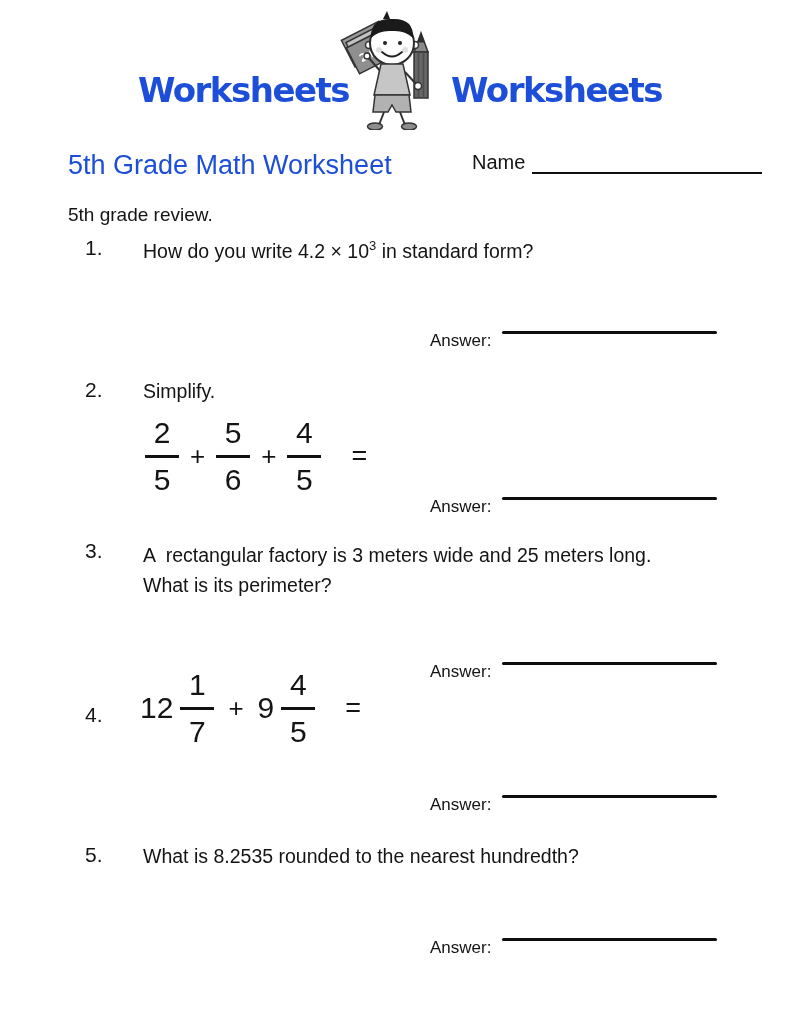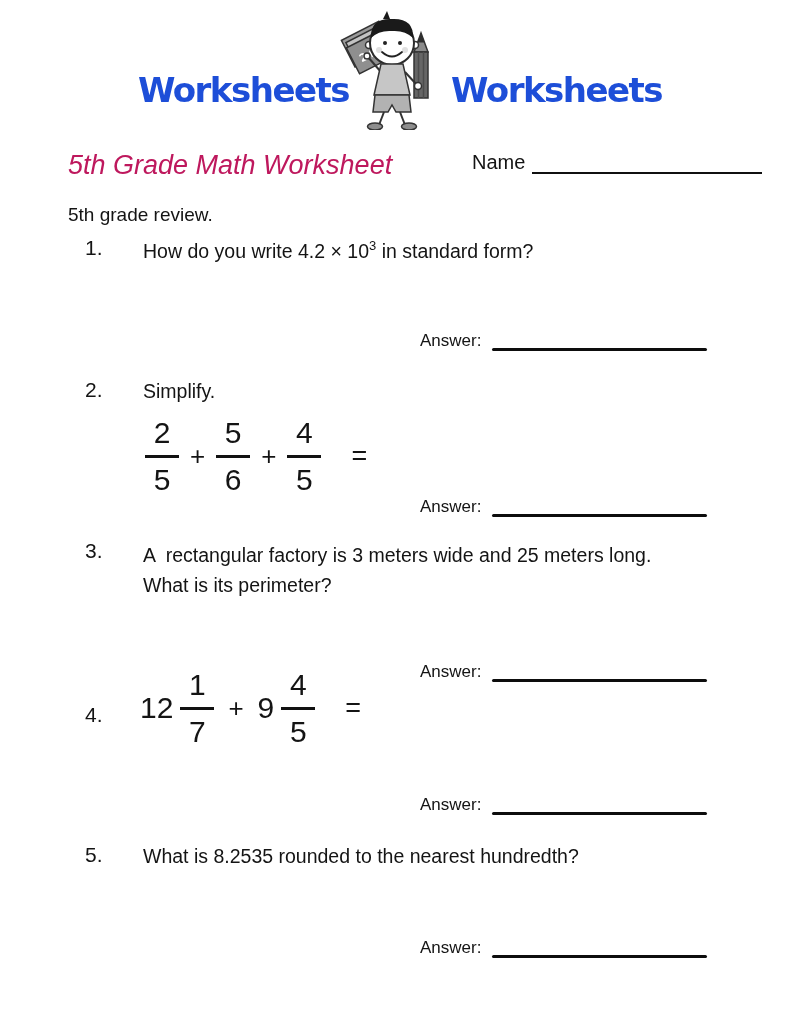--- a/index.html
+++ b/index.html
@@ -8,33 +8,33 @@
   .page { position:relative; width:800px; height:1035px; margin:0 auto; background:#fff; overflow:hidden; }
 
   
   .logo { position:absolute; top:8px; left:0; width:100%; display:flex; justify-content:center; align-items:flex-end; }
   .logo-text { font-family:"DejaVu Sans", sans-serif; font-weight:700; font-size:34px; letter-spacing:-1.5px; color:#1d4ed8; padding-bottom:20px; }
   .logo-text.left  { margin-right:-16px; }
   .logo-text.right { margin-left:-4px; }
   .mascot { display:block; }
 
   
-  .title { position:absolute; left:68px; top:150px; font-size:27px; font-weight:400; color:#be185d;font-style:italic; }
+  .title { position:absolute; left:68px; top:150px; font-size:27px; font-weight:400; color:#1d4ed8; }
   .name-block { position:absolute; left:472px; top:144px; font-size:20px; display:flex; align-items:flex-end; }
   .name-line { display:inline-block; width:230px; height:30px; border-bottom:2px solid #101010; margin-left:7px; }
   .subtitle { position:absolute; left:68px; top:196px; font-size:19px;margin-top:8px; }
 
   
   .qnum  { position:absolute; left:85px; font-size:21px; }
   .qtext { position:absolute; left:143px; font-size:19.5px; }
   .q3line { white-space:pre-wrap; line-height:30px; }
   .sup { font-size:13px; }
 
   
-  .answer-row { position:absolute; left:420px; display:flex; align-items:flex-end; height:20px; }
+  .answer-row { position:absolute; left:430px; display:flex; align-items:flex-start; height:20px; }
   .answer-label { font-size:17px; margin-right:11px; }
   .answer-line { width:215px; height:3px; background:#0d0d0d; border-radius:2px; }
 
   
   .expr { position:absolute; display:flex; align-items:center; font-size:30px; }
   .frac { display:inline-flex; flex-direction:column; align-items:center; line-height:1; }
   .frac .bar { width:34px; height:2.5px; background:#111; margin:7px 0; }
   .op { margin:0 11px; font-size:26px; }
   .eq { margin-left:30px; font-size:27px; }
   .mixed { display:inline-flex; align-items:center; }

